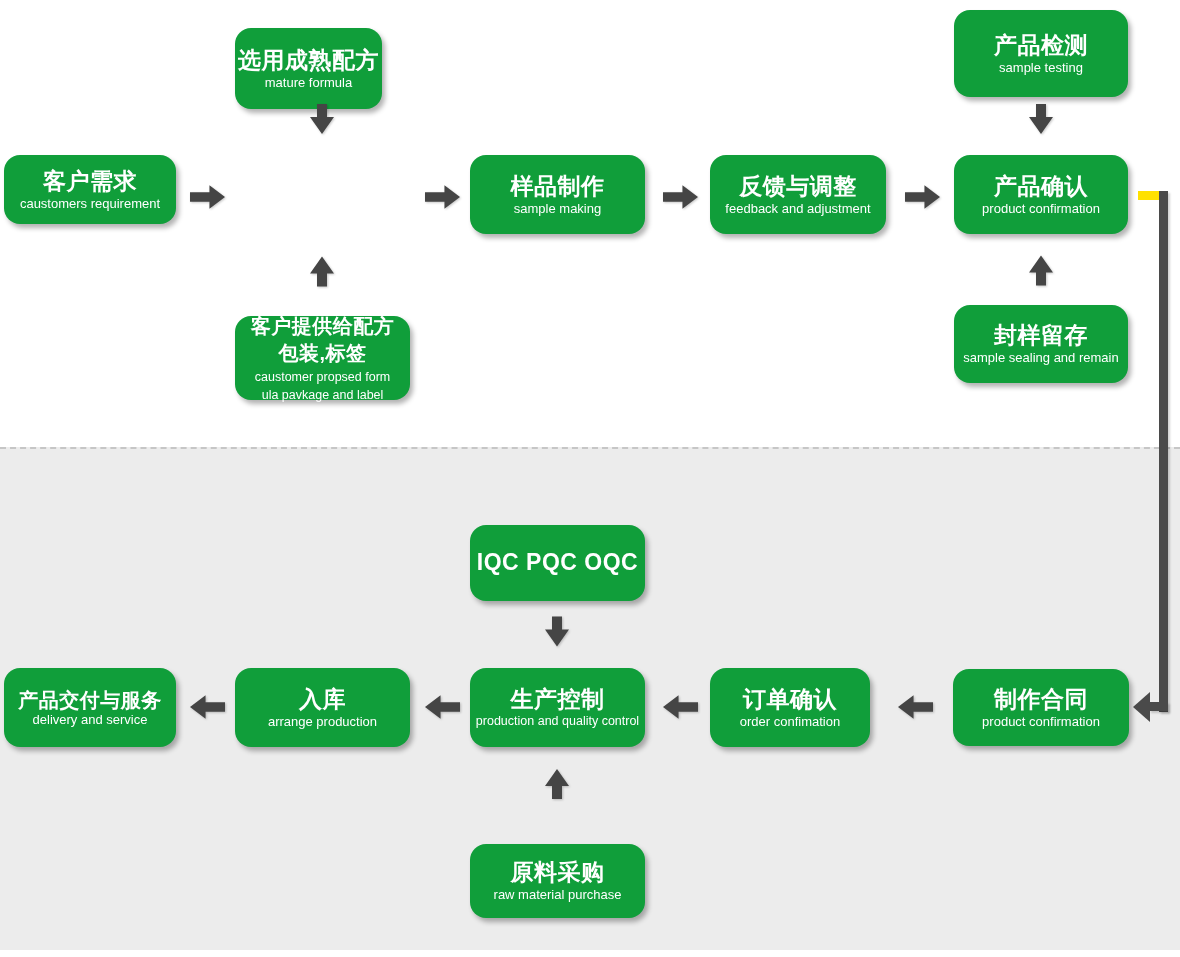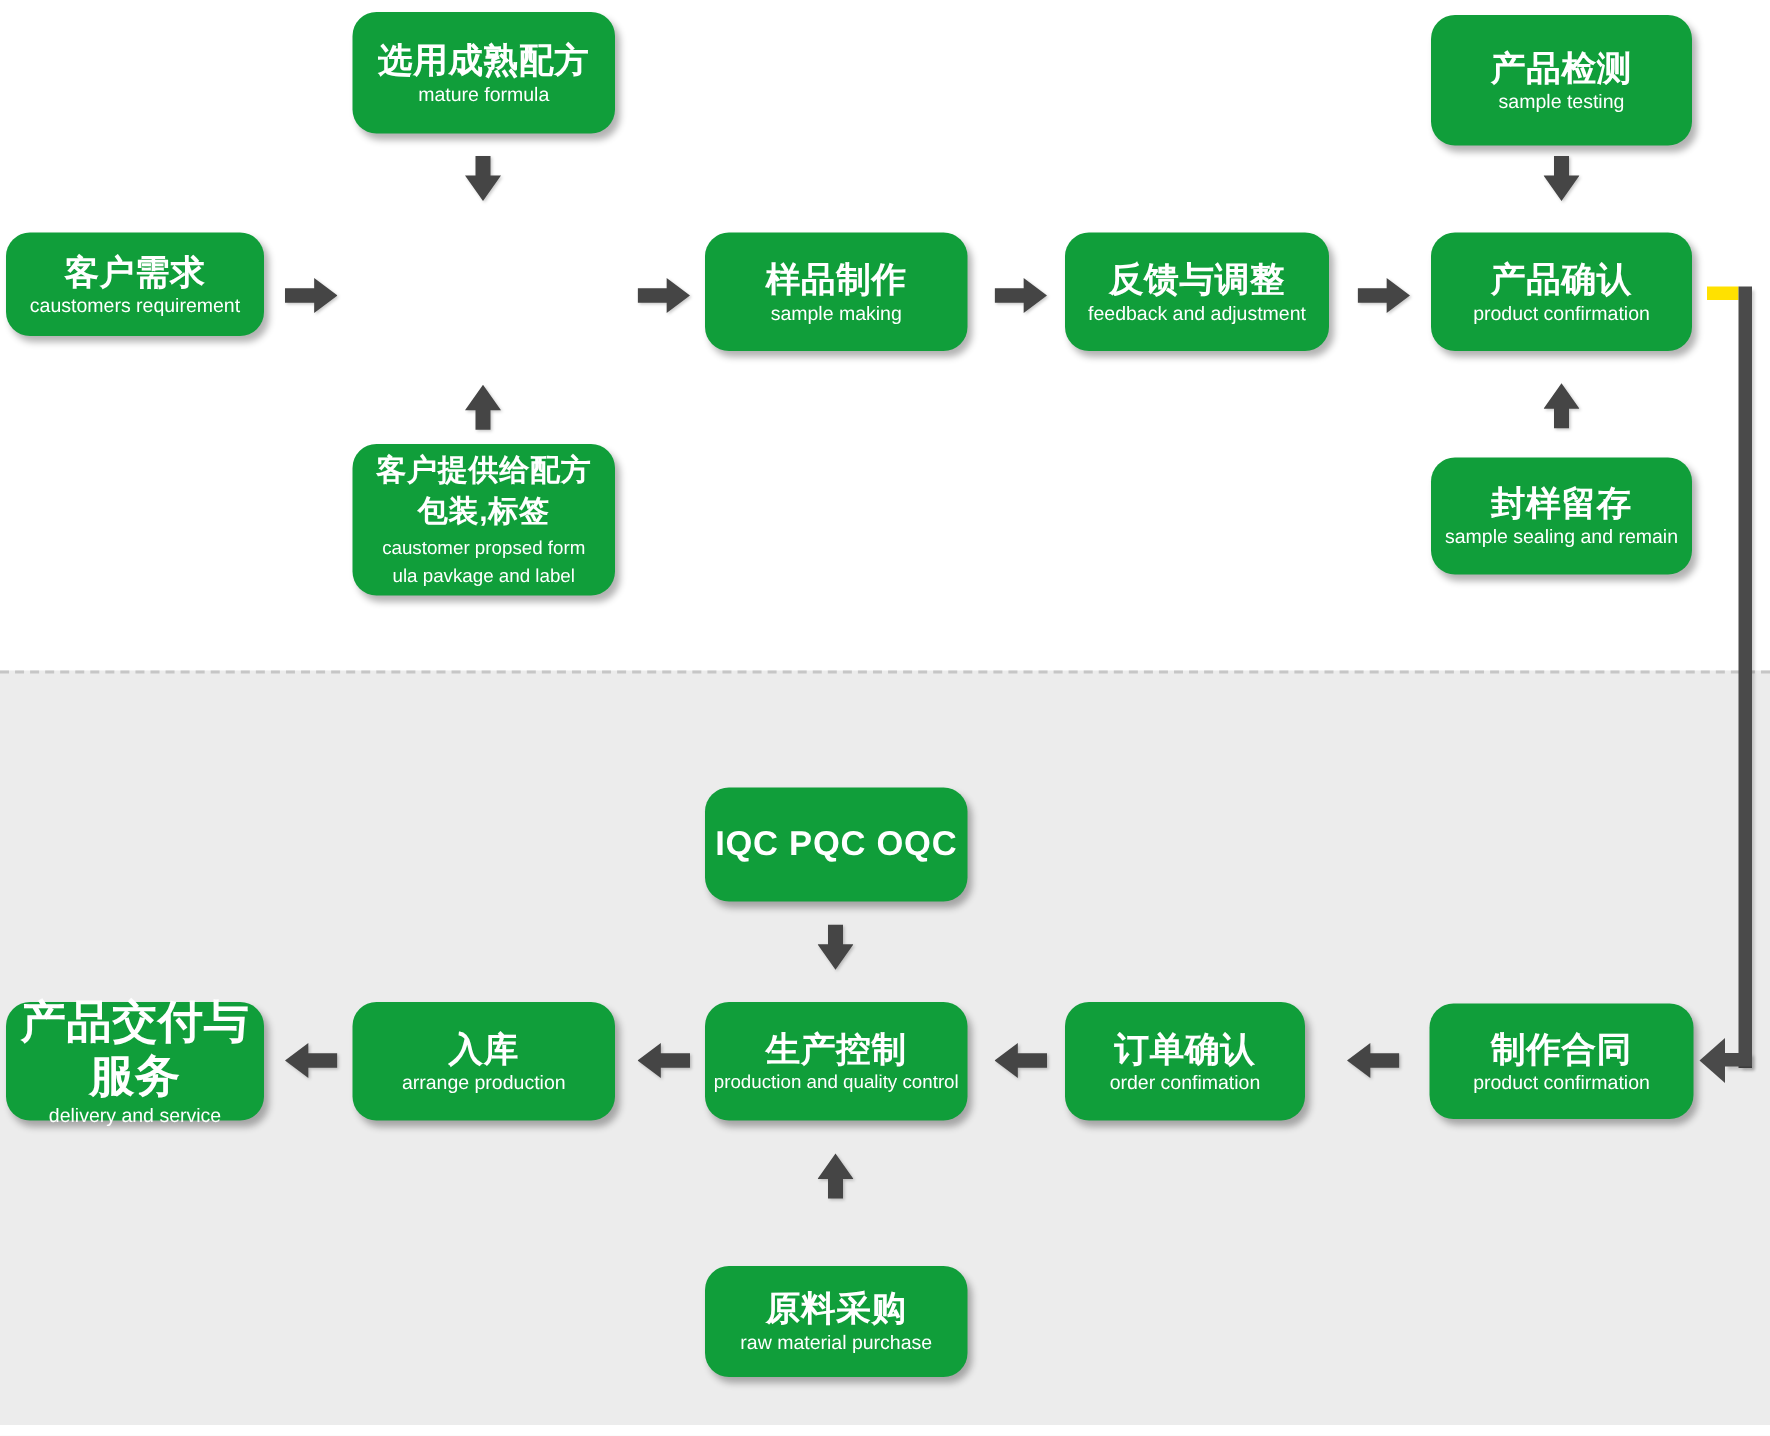--- a/index.html
+++ b/index.html
@@ -46,21 +46,21 @@
           <polygon points="7,0 17,0 17,13 24,13 12,30 0,13 7,13"></polygon>
         </symbol>
       <symbol id="arr-up" viewBox="0 0 24 30">
           <polygon points="7,30 17,30 17,17 24,17 12,0 0,17 7,17"></polygon>
         </symbol>
     </defs>
   </svg>
 
   <div class="bottom-bg"></div>
 
-  <div class="node" style="left:235px;top:8px;width:175px;height:81px">
+  <div class="node" style="left:235px;top:28px;width:147px;height:81px">
     <div class="zh">选用成熟配方</div>
     <div class="en">mature formula</div>
   </div>
 
   <div class="node" style="left:954px;top:10px;width:174px;height:87px">
     <div class="zh">产品检测</div>
     <div class="en">sample testing</div>
   </div>
 
   <div class="node" style="left:4px;top:155px;width:172px;height:69px">
@@ -77,38 +77,38 @@
   <div class="node" style="left:710px;top:155px;width:176px;height:79px">
     <div class="zh">反馈与调整</div>
     <div class="en">feedback and adjustment</div>
   </div>
 
   <div class="node" style="left:954px;top:155px;width:174px;height:79px">
     <div class="zh">产品确认</div>
     <div class="en">product confirmation</div>
   </div>
 
-  <div class="node" style="left:235px;top:296px;width:175px;height:101px">
+  <div class="node" style="left:235px;top:316px;width:175px;height:84px">
     <div class="zh2">客户提供给配方</div>
     <div class="zh2">包装,标签</div>
     <div class="en2">caustomer propsed form</div>
     <div class="en2">ula pavkage and label</div>
   </div>
 
   <div class="node" style="left:954px;top:305px;width:174px;height:78px">
     <div class="zh">封样留存</div>
     <div class="en">sample sealing and remain</div>
   </div>
 
   <div class="node" style="left:470px;top:525px;width:175px;height:76px">
     <div class="zh">IQC PQC OQC</div>
   </div>
 
   <div class="node" style="left:4px;top:668px;width:172px;height:79px">
-    <div class="zh" style="font-size:30px">产品交付与服务</div>
+    <div class="zh" style="font-size:20px">产品交付与服务</div>
     <div class="en">delivery and service</div>
   </div>
 
   <div class="node" style="left:235px;top:668px;width:175px;height:79px">
     <div class="zh">入库</div>
     <div class="en">arrange production</div>
   </div>
 
   <div class="node" style="left:470px;top:668px;width:175px;height:79px">
     <div class="zh">生产控制</div>

